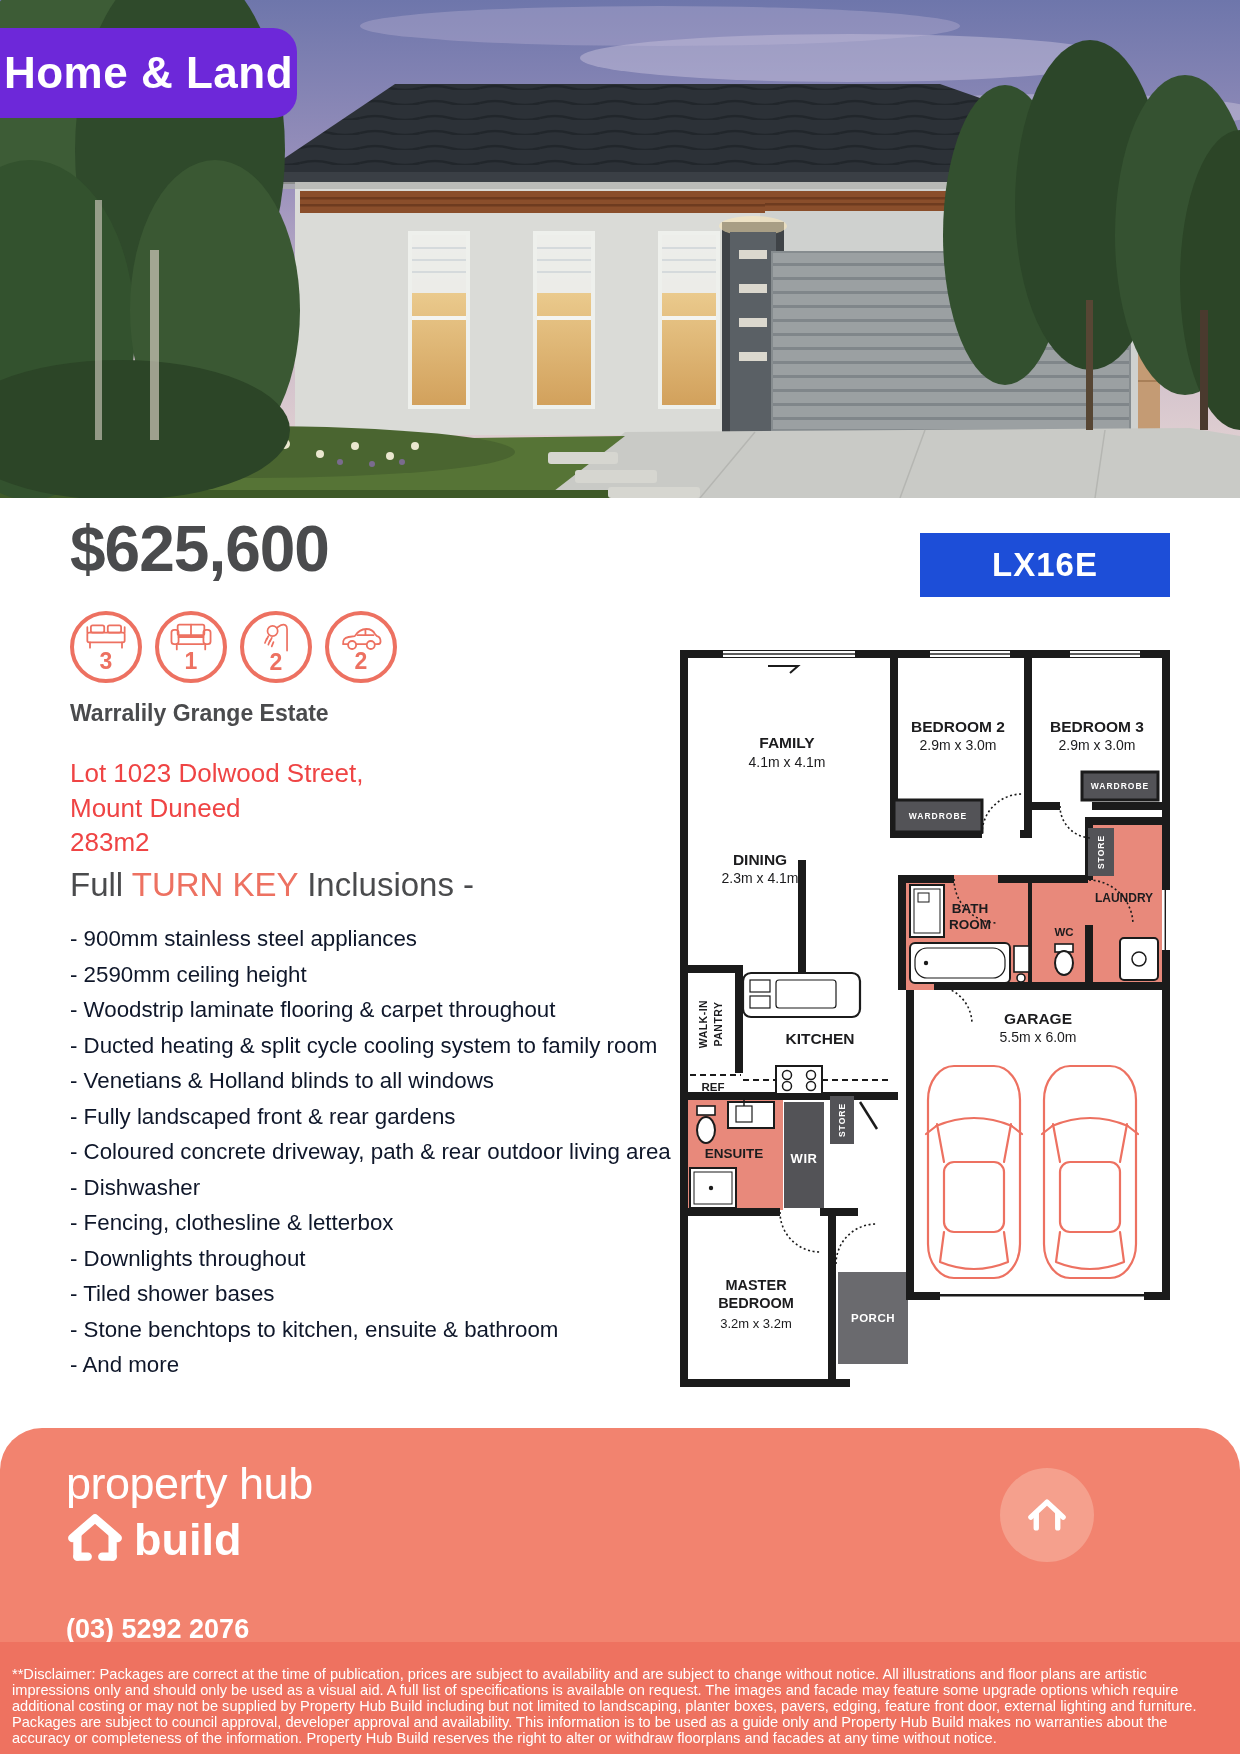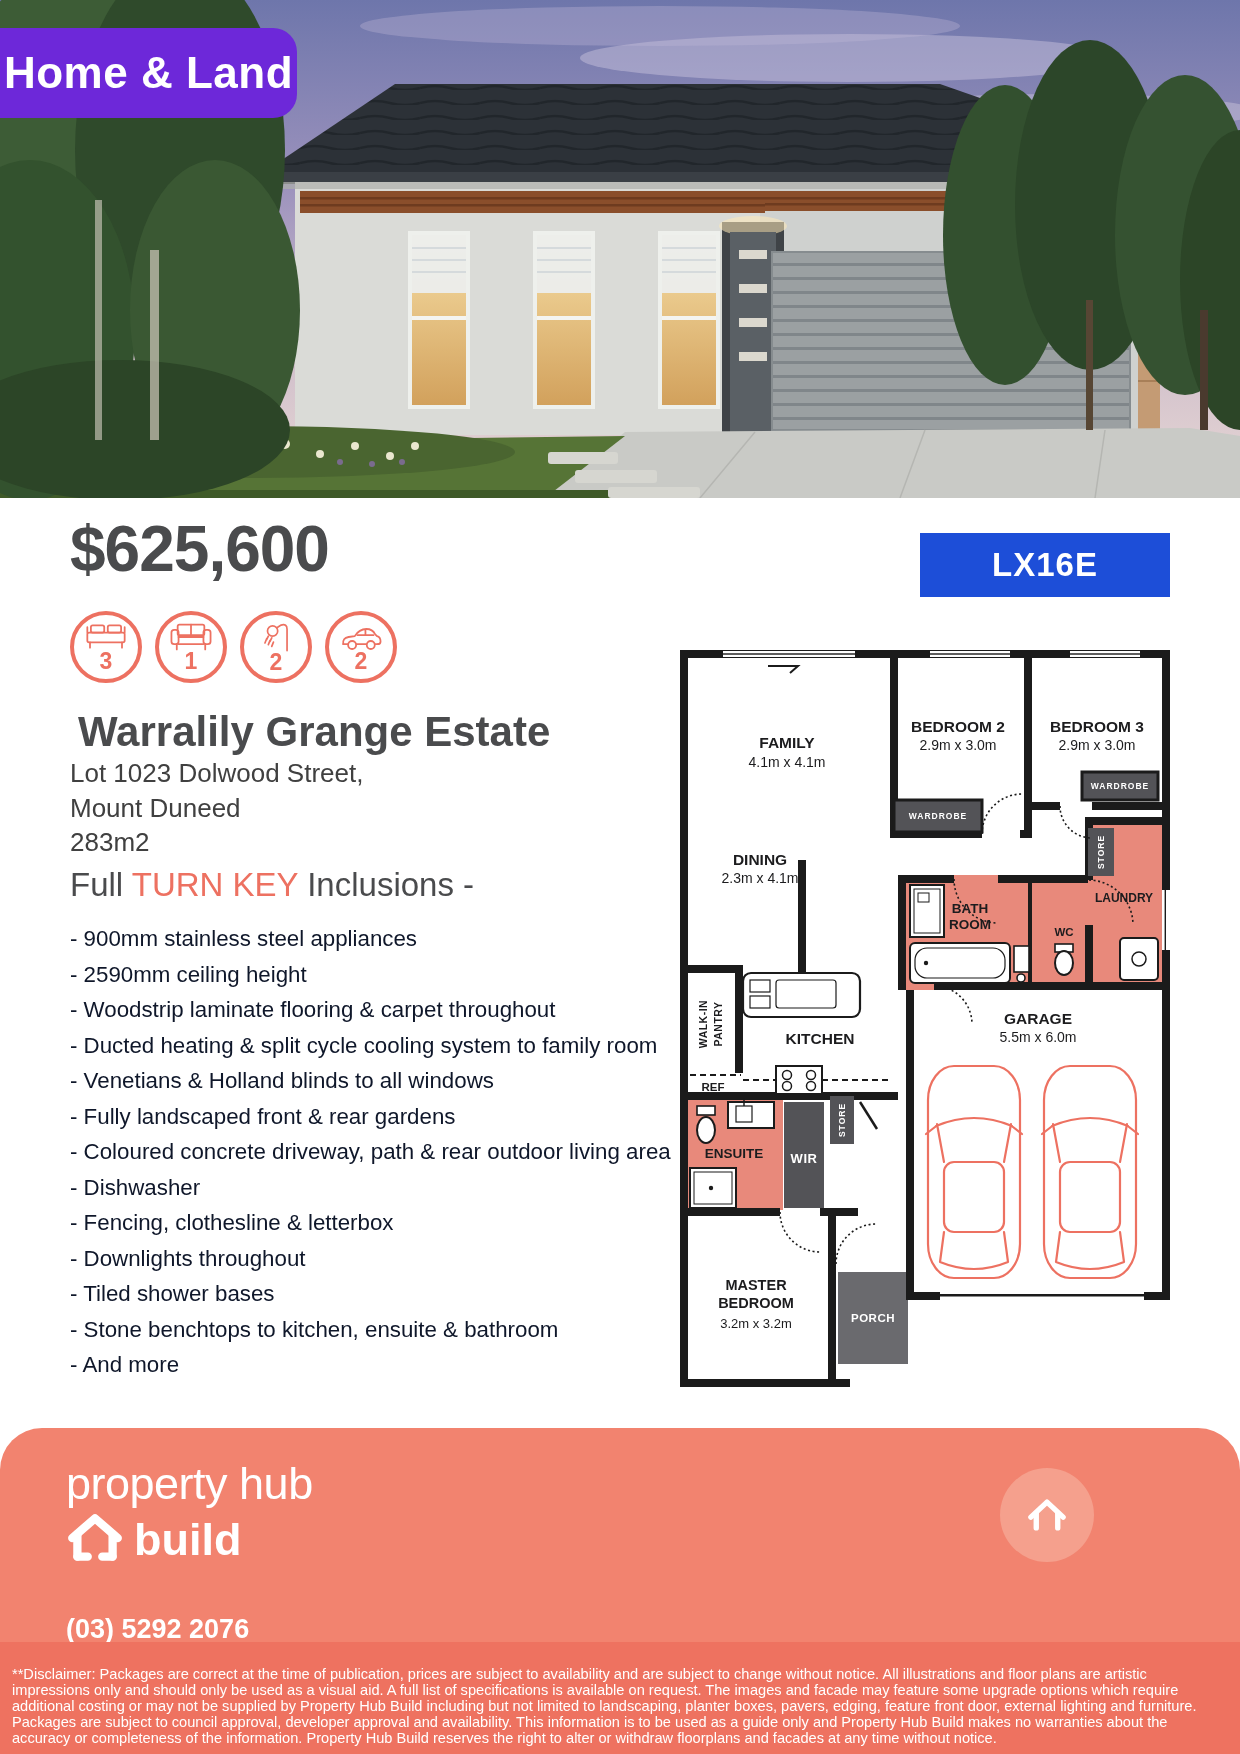--- a/index.html
+++ b/index.html
@@ -20,22 +20,22 @@
   .plan-badge span{color:#fff;font-size:33px;font-weight:700;letter-spacing:1px;}
 
   
   .features{position:absolute;left:70px;top:611px;display:flex;gap:13px;}
   .feat{width:72px;height:72px;border:4px solid #ED7161;border-radius:50%;box-sizing:border-box;
     display:flex;flex-direction:column;align-items:center;justify-content:center;}
   .feat svg{display:block;}
   .feat-num{color:#ED7161;font-size:23px;font-weight:700;line-height:1;margin-top:-3px;}
 
   
-  .estate{position:absolute;left:70px;top:700px;margin:8px;font-size:42px;font-weight:700;color:#4a4b4d;}
-  .addr{position:absolute;left:70px;top:756px;font-size:26px;color:#404040;line-height:34.5px;}
+  .estate{position:absolute;left:70px;top:700px;margin:0;font-size:23px;font-weight:700;color:#4a4b4d;}
+  .addr{position:absolute;left:70px;top:756px;font-size:26px;color:#ef4444;line-height:34.5px;}
 
   
   .inc-head{position:absolute;left:70px;top:866px;font-size:33px;font-weight:400;color:#4a4b4d;}
   .inc-head .coral{color:#ED7161;}
   .inc-list{position:absolute;left:70px;top:921px;width:560px;}
   .inc-item{font-size:22.3px;color:#0f172a;line-height:35.5px;white-space:nowrap;}
 
   
   .floorplan{position:absolute;left:680px;top:650px;width:490px;height:745px;}
   .floorplan svg{display:block;width:100%;height:100%;}

